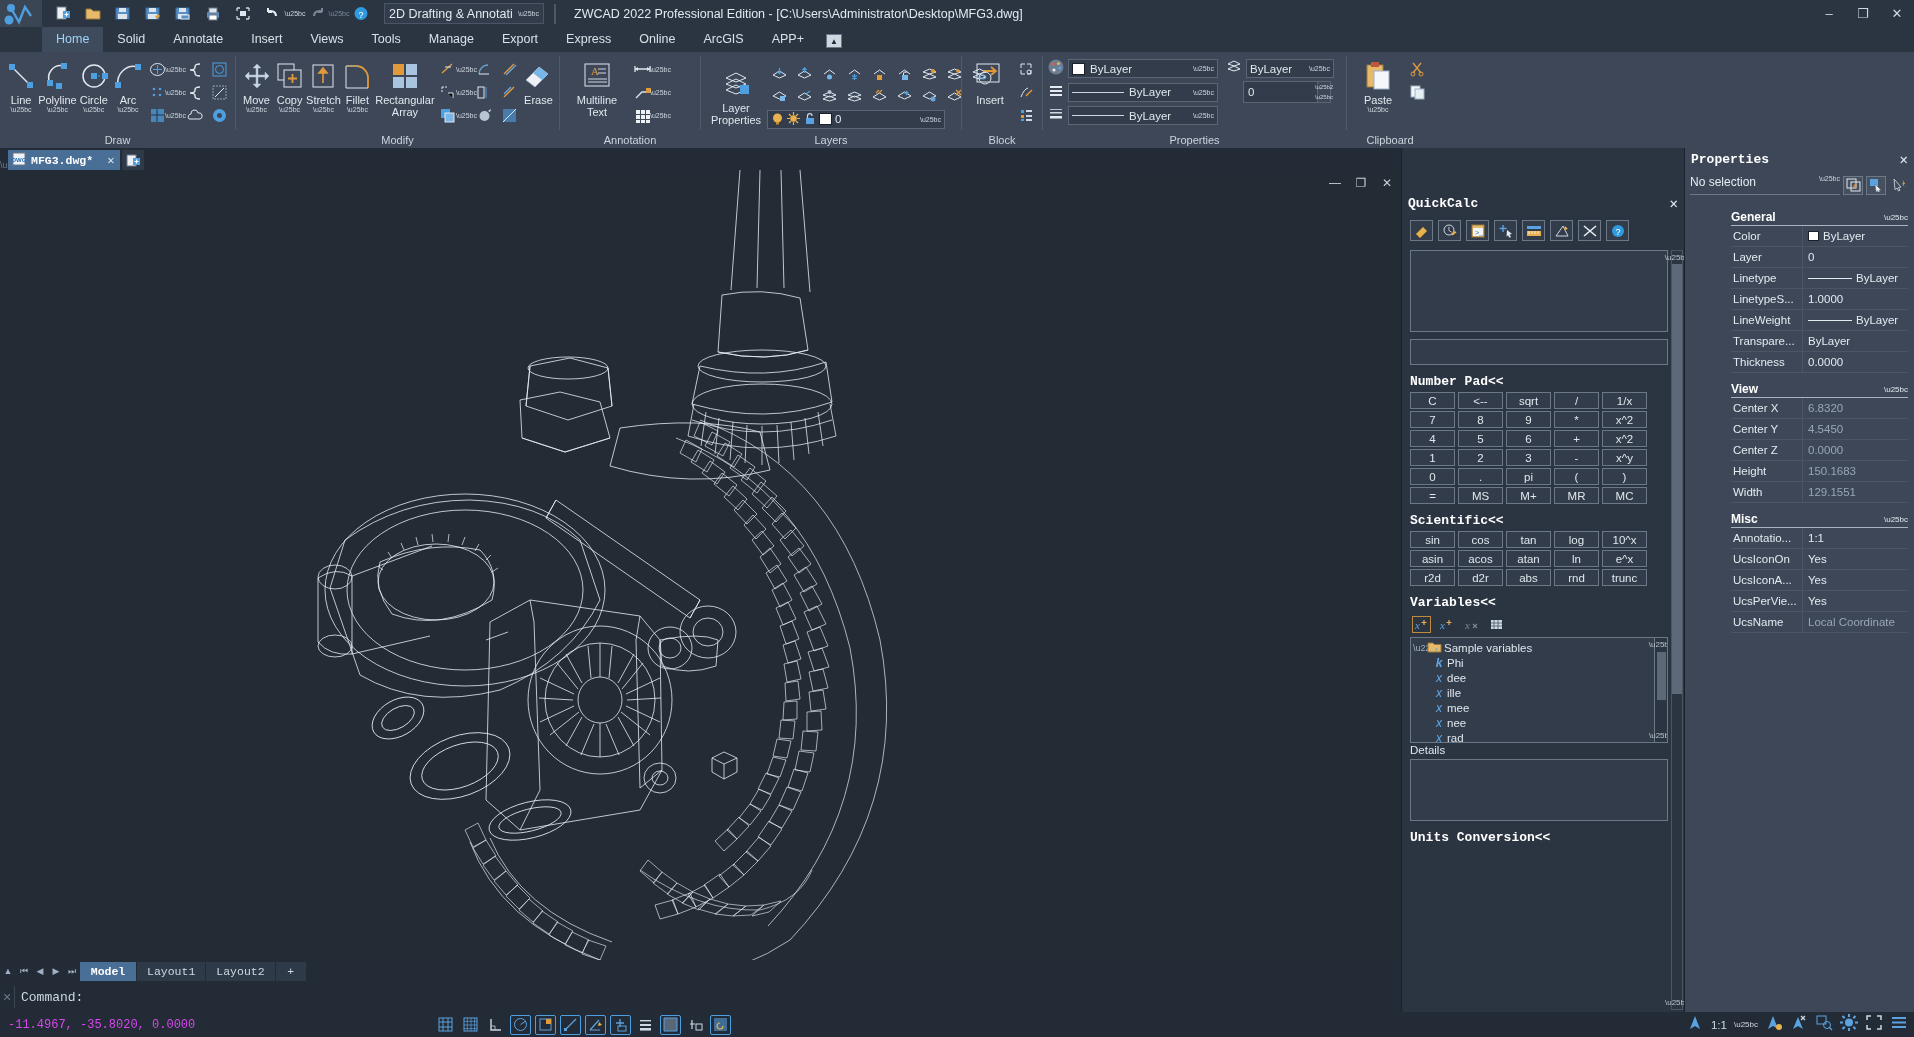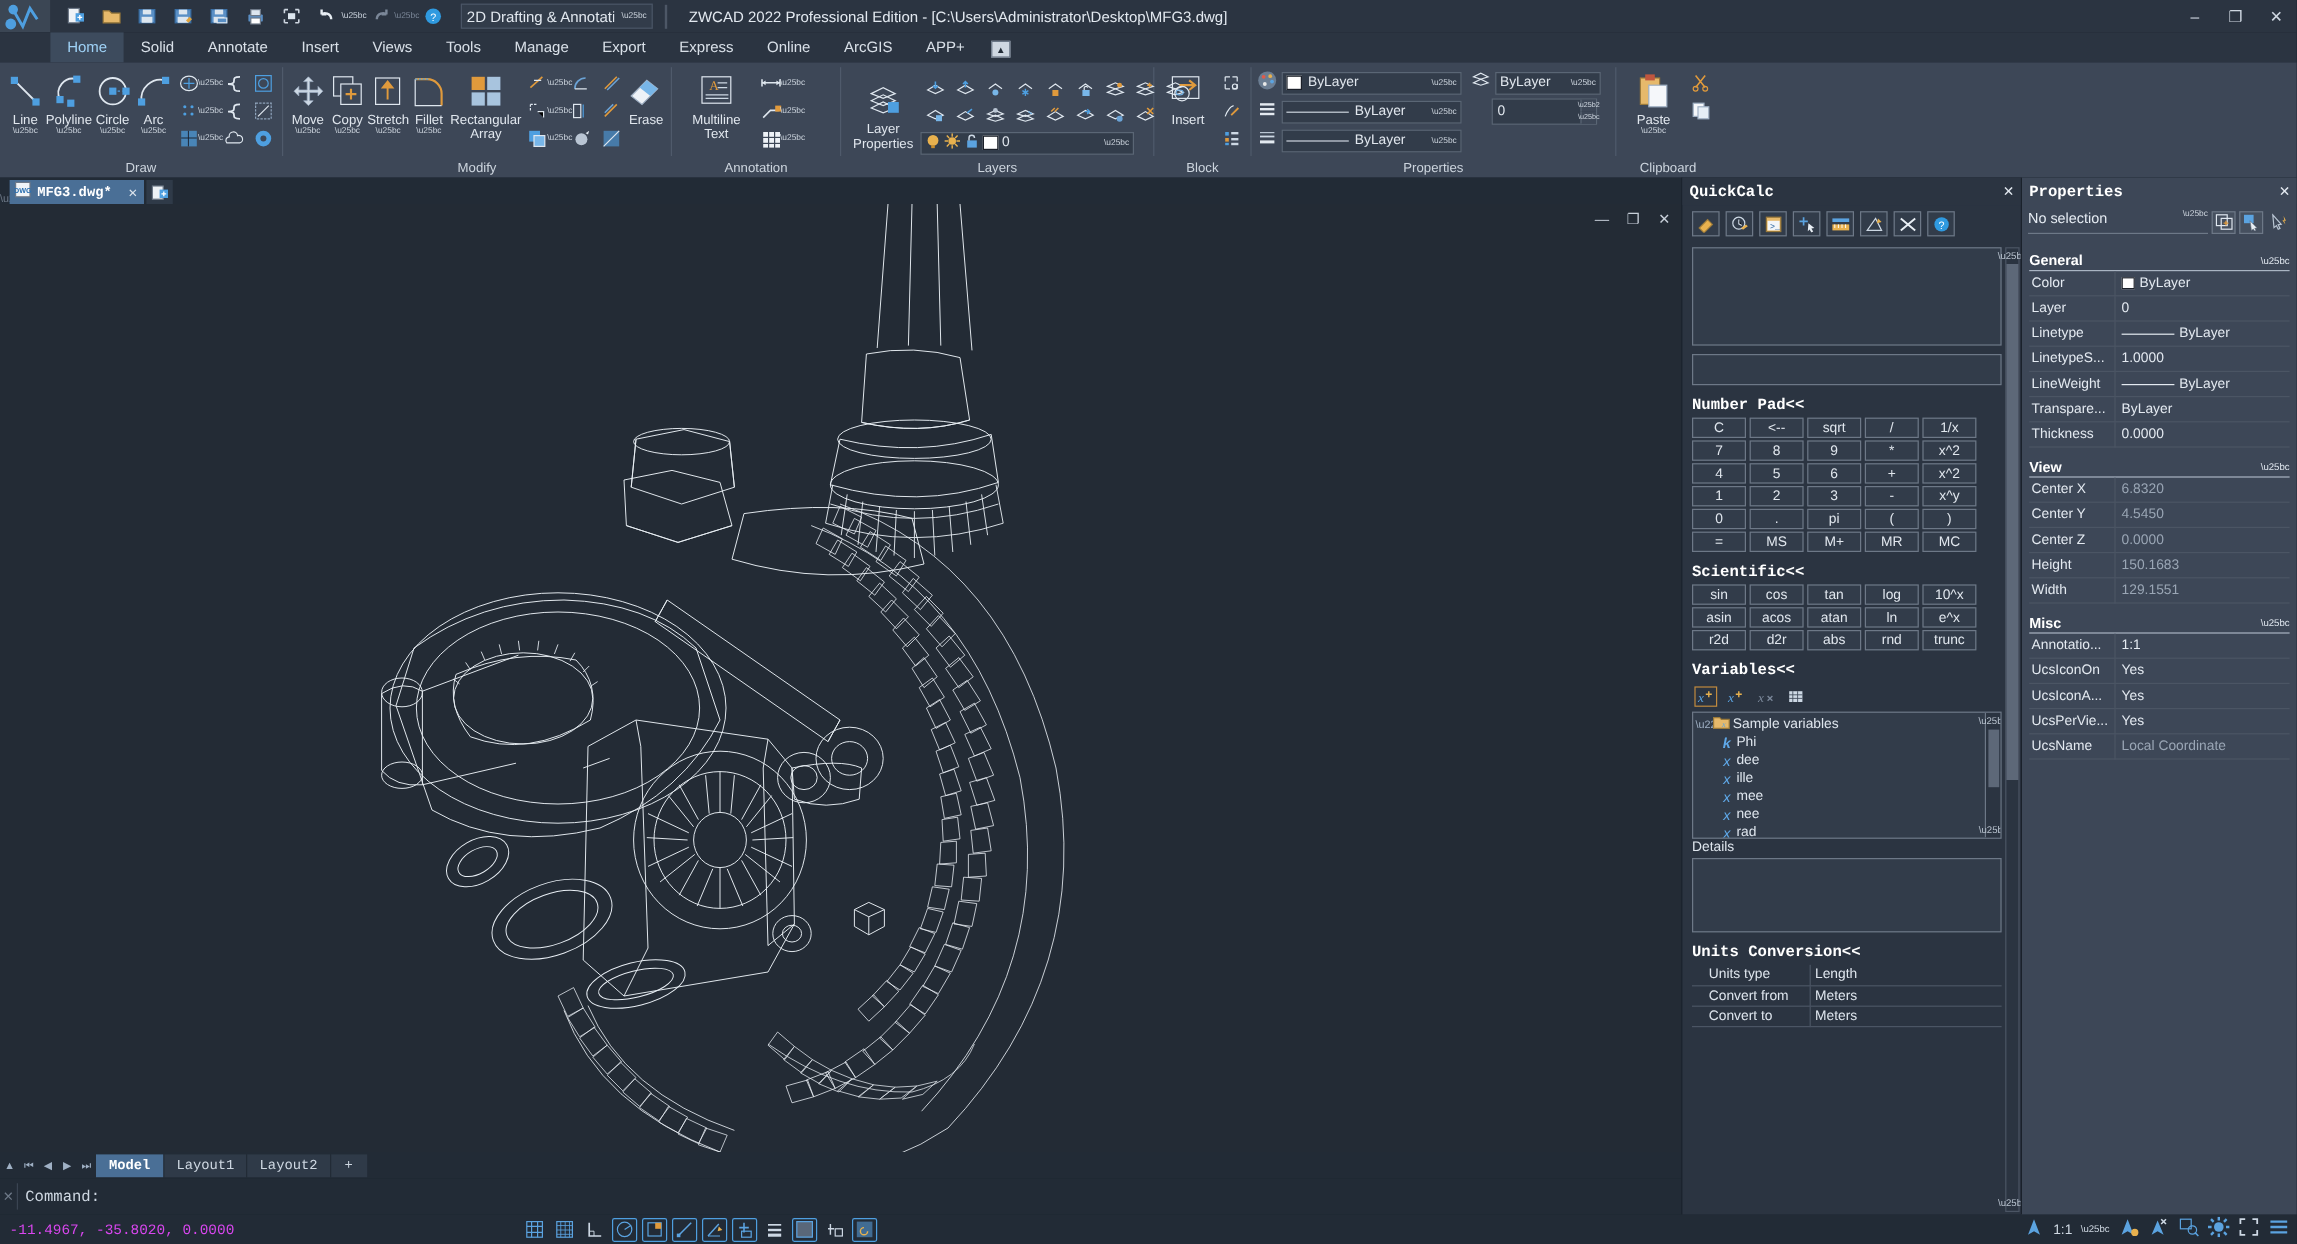--- a/index.html
+++ b/index.html
@@ -193,21 +193,21 @@
 
   
   .qc {
     position: absolute; top: 148px; left: 1401px; width: 283px; height: 864px;
     background: #2b3441; border-left: 1px solid #1a212b;
     display: flex; flex-direction: column;
   }
   .qc-title {
     height: 23px; display: flex; align-items: center; padding: 0 6px;
     font-family: "Liberation Mono", monospace; font-weight: bold;
-    font-size: 13px; color: #ffffff; background: #2b3441;
+    font-size: 13px; color: #ffffff; background: #2b3441; margin-top: 44px;
   }
   .qc-title .x { margin-left: auto; font-size: 14px; color: #e5ebf2; }
   .qc-toolbar { display: flex; gap: 5px; padding: 5px 6px 3px 8px; }
   .qc-tb {
     width: 23px; height: 21px; border: 1px solid #6d7887; background: #323c4a;
     display: flex; align-items: center; justify-content: center;
   }
   .qc-body { flex: 1; position: relative; overflow: hidden; padding: 0 0 0 0; }
   .qc-scroll { padding: 0 16px 0 8px; }
   .qc-input-big {
@@ -274,21 +274,21 @@
   .props-sel { display: flex; align-items: center; padding: 4px 5px 2px 5px; gap: 3px; }
   .sel-combo {
     flex: 1; height: 20px; display: flex; align-items: flex-start;
     font-size: 12px; color: #e6ecf3; border-bottom: 1px solid #6d7887;
   }
   .ps-btn {
     width: 20px; height: 19px; border: 1px solid #6d7887; background: #46505f;
     display: flex; align-items: center; justify-content: center;
   }
   .ps-btn.flat { border: none; background: transparent; }
-  .props-scroll { flex: 1; overflow: hidden; padding-top: 4px; }
+  .props-scroll { flex: 1; overflow: hidden; padding-top: 4px; margin-left: 40px; }
   .psec {
     display: flex; align-items: center; margin: 9px 6px 0 6px;
     border-bottom: 1px solid #a9b4c2; padding-bottom: 1px;
   }
   .psec .nm { font-size: 12px; font-weight: bold; color: #ffffff; }
   .psec .ar { margin-left: auto; font-size: 8px; color: #e0e7ef; }
   .prow {
     display: flex; align-items: center; height: 21px; margin: 0 6px;
     border-bottom: 1px solid #4b5564; font-size: 11.5px;
   }
@@ -1516,36 +1516,20 @@
             <div class="th" style="height:48px"></div>
             <div style="flex:1"></div>
             <span class="ar">\u25bc</span>
           </div>
         </div>
 
         <div class="qc-label">Details</div>
         <div class="details-box"></div>
 
         <div class="qc-section">Units Conversion&lt;&lt;</div>
-        <table class="uc-table">
-          <tbody>
-              <tr>
-            <td class="k">Units type</td>
-            <td>Length</td>
-          </tr>
-          <tr>
-            <td class="k">Convert from</td>
-            <td>Meters</td>
-          </tr>
-          <tr>
-            <td class="k">Convert to</td>
-            <td>Meters</td>
-          </tr>
-        </tbody>
-          </table>
       </div>
       <div class="qc-vscroll">
         <span class="ar">\u25b2</span>
         <div class="th" style="height:430px"></div>
         <div style="flex:1"></div>
         <span class="ar">\u25bc</span>
       </div>
     </div>
   </div>
 

